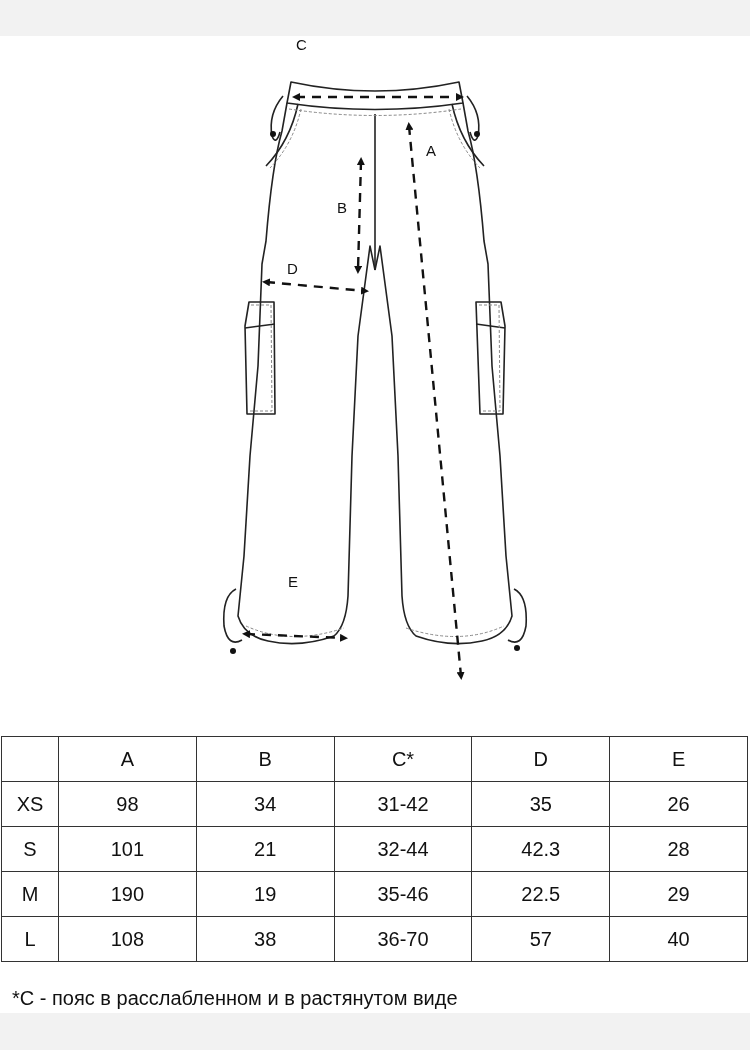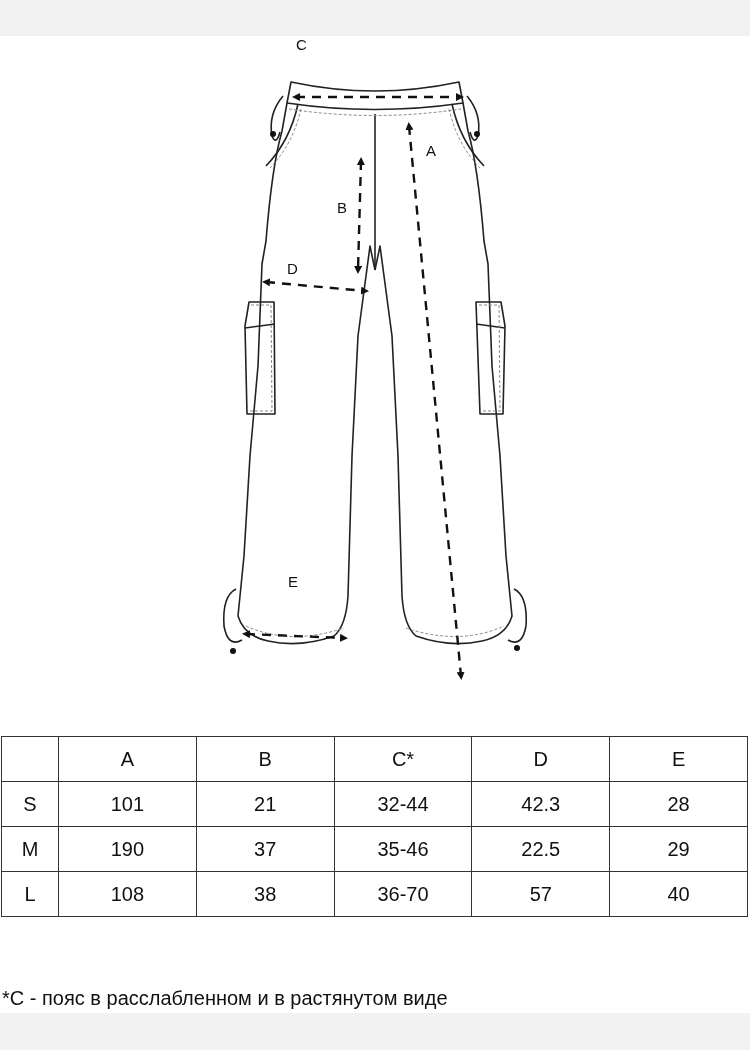--- a/index.html
+++ b/index.html
@@ -22,21 +22,21 @@
     table.size-table {
       position: absolute; left: 1px; top: 700px; width: 747px;
       border-collapse: collapse; table-layout: fixed;
     }
     table.size-table td, table.size-table th {
       border: 1.5px solid #333; height: 44px; text-align: center;
       font-size: 20px; font-weight: 400; padding: 0;
     }
     table.size-table col.c0 { width: 57px; }
     .footnote {
-      position: absolute; left: 2px; top: 951px; font-size: 20px; color: #111;
+      position: absolute; left: 12px; top: 951px; font-size: 20px; color: #111;
       white-space: nowrap;
     }
   </style>
 </head>
 <body>
 
 <div class="page">
 
   <div class="diagram">
     <svg width="750" height="680" viewBox="0 0 750 680">
@@ -118,31 +118,39 @@
         <th></th>
         <th>A</th>
         <th>B</th>
         <th>C*</th>
         <th>D</th>
         <th>E</th>
       </tr>
     </thead>
     <tbody>
       <tr>
+        <td>XS</td>
+        <td>98</td>
+        <td>34</td>
+        <td>31-42</td>
+        <td>35</td>
+        <td>26</td>
+      </tr>
+      <tr>
         <td>S</td>
         <td>101</td>
         <td>21</td>
         <td>32-44</td>
         <td>42.3</td>
         <td>28</td>
       </tr>
       <tr>
         <td>M</td>
         <td>190</td>
-        <td>37</td>
+        <td>19</td>
         <td>35-46</td>
         <td>22.5</td>
         <td>29</td>
       </tr>
       <tr>
         <td>L</td>
         <td>108</td>
         <td>38</td>
         <td>36-70</td>
         <td>57</td>

